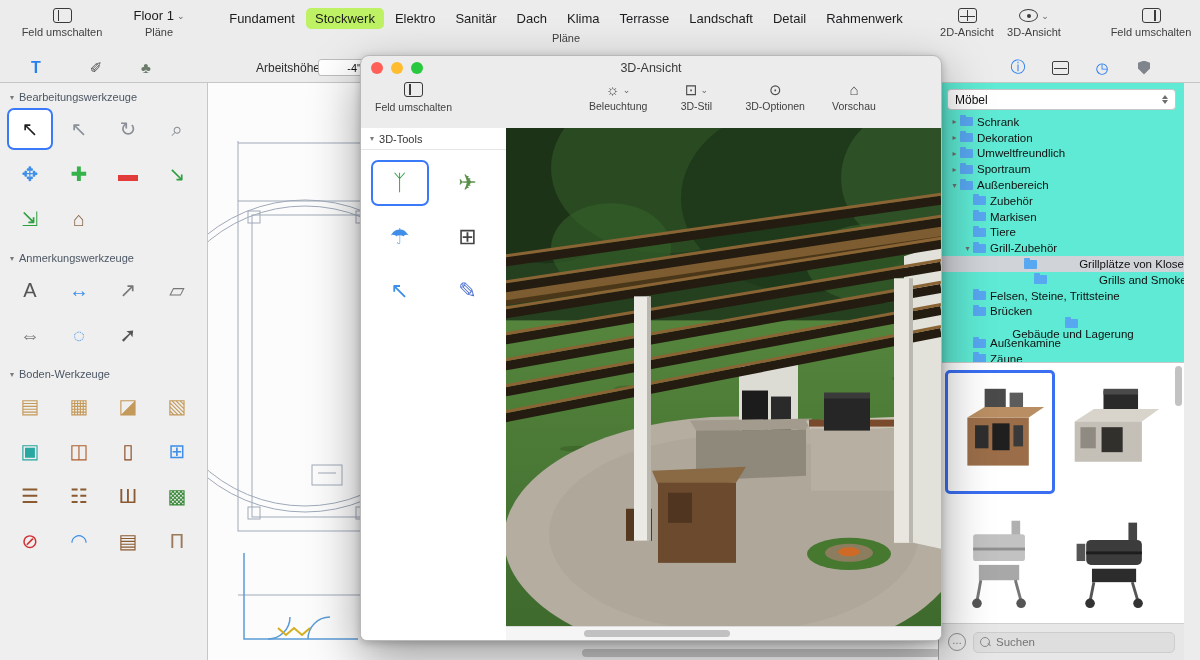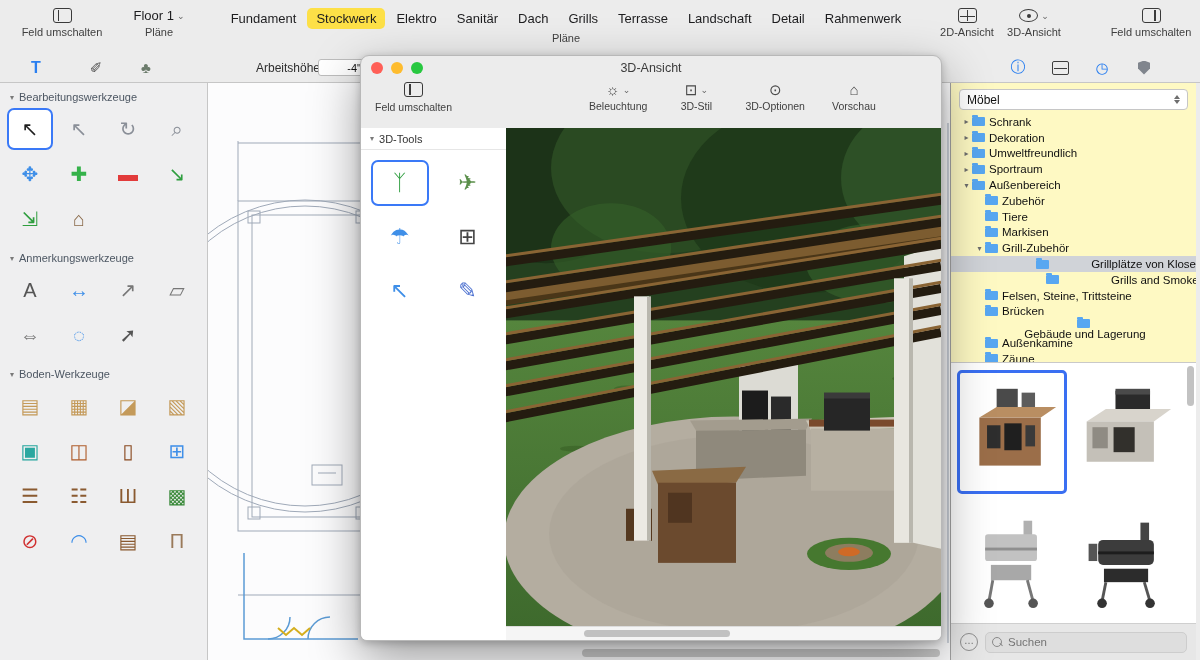--- a/index.html
+++ b/index.html
@@ -12,21 +12,21 @@
   .chev{font-size:9px;color:#666;margin-left:3px}
   .rect-icon{width:17px;height:13px;border:1.6px solid #3a3a3a;border-radius:3px;position:relative;background:transparent}
   .rect-icon.cols::before{content:"";position:absolute;left:4px;top:1px;bottom:1px;width:1.6px;background:#3a3a3a}
   .rect-icon.cross::before{content:"";position:absolute;left:50%;top:1px;bottom:1px;width:1.2px;background:#3a3a3a}
   .rect-icon.cross::after{content:"";position:absolute;top:50%;left:1px;right:1px;height:1.2px;background:#3a3a3a}
   .eye-icon{width:17px;height:11px;border:1.6px solid #3a3a3a;border-radius:50%;position:relative}
   .eye-icon::after{content:"";position:absolute;left:50%;top:50%;width:4px;height:4px;margin:-2px 0 0 -2px;border-radius:50%;background:#3a3a3a}
   .floor-btn{display:flex;align-items:center;font-size:13px;color:#1d1d1f;height:17px}
   .tabs{display:flex;gap:2px;align-items:center}
   .tab{font-size:13px;color:#1d1d1f;padding:3px 9px;border-radius:5px;white-space:nowrap}
-  .tab.active{background:#fde047}
+  .tab.active{background:#bef264}
   .tb-center{position:absolute;left:266px;top:8px;width:600px;display:flex;flex-direction:column;align-items:center;gap:3px}
   .iconrow{display:flex;align-items:center;height:15px}
 
   
   .subbar{position:absolute;top:54px;left:0;right:0;height:28px;background:#ececec;border-bottom:1px solid #c6c6c6}
   .sub-icon{position:absolute;top:3px;width:28px;height:21px;display:flex;align-items:center;justify-content:center;font-size:15px}
   .sub-text{position:absolute;top:7px;font-size:12px;color:#2e2e2e}
   .wh-input{position:absolute;top:5px;left:318px;width:38px;height:15px;border:1px solid #bdbdbd;border-radius:3px;background:#fff;font-size:11px;text-align:right;padding:0 4px;font-family:"Liberation Sans",sans-serif;color:#111}
   .shield-icon{width:12px;height:14px;background:#80858d;clip-path:polygon(50% 0,100% 16%,100% 58%,50% 100%,0 58%,0 16%)}
   .furn-icon{width:15px;height:12px;border:1.6px solid #3f3f3f;border-radius:2px;position:relative}
@@ -40,21 +40,21 @@
   .tool-cell{height:38px;display:flex;align-items:center;justify-content:center;border:2px solid transparent;border-radius:7px}
   .tool-cell.selected{border-color:#3a79f7;background:#fff}
   .tool-cell .glyph{font-size:20px;line-height:1}
 
   
   .canvas{position:absolute;top:83px;left:208px;width:747px;bottom:0;background:#fcfcfd;overflow:hidden}
   .canvas svg{position:absolute;inset:0}
   .canvas-hscroll{position:absolute;bottom:3px;left:374px;width:358px;height:8px;background:#c4c4c4;border-radius:4px;opacity:.9}
 
   
-  .library{position:absolute;top:83px;right:4px;width:245px;bottom:0;background:#fef9c3;border-left:1px solid #a3a3a3}
+  .library{position:absolute;top:83px;right:16px;width:245px;bottom:0;background:#5eead4;border-left:1px solid #a3a3a3}
   .cat-select{margin:6px 8px 4px;height:19px;background:#fff;border:1px solid #c6c6c6;border-radius:4px;display:flex;align-items:center;font-size:12px;padding:0 7px;color:#111}
   .updown{margin-left:auto;display:flex;flex-direction:column;gap:1px}
   .updown i{display:block;width:0;height:0;border-left:3.5px solid transparent;border-right:3.5px solid transparent}
   .updown .up{border-bottom:4px solid #6e6e6e}
   .updown .dn{border-top:4px solid #6e6e6e}
   .tree{position:absolute;top:31px;left:0;right:0;height:248px;overflow:hidden;font-size:11.5px}
   .tree-row{display:flex;align-items:center;height:15.8px;white-space:nowrap}
   .tree-row.selected{background:#d0d3d8}
   .tchev{width:11px;text-align:center;font-size:8px;color:#6e6e6e;flex:none}
   .folder{width:13px;height:9px;background:#58a7f1;border-radius:1px;position:relative;margin-right:4px;flex:none}
@@ -111,21 +111,21 @@
       </span>
       <span class="tb-label">Pläne</span>
     </div>
     <div class="tb-center">
       <div class="tabs" id="tabs">
           <span class="tab">Fundament</span>
           <span class="tab active">Stockwerk</span>
           <span class="tab">Elektro</span>
           <span class="tab">Sanitär</span>
           <span class="tab">Dach</span>
-          <span class="tab">Grills</span>
+          <span class="tab">Klima</span>
           <span class="tab">Terrasse</span>
           <span class="tab">Landschaft</span>
           <span class="tab">Detail</span>
           <span class="tab">Rahmenwerk</span>
         </div>
       <span class="tb-label">Pläne</span>
     </div>
     <div class="tb-item" style="left:936px;width:62px">
       <span class="iconrow">
           <span class="rect-icon cross"></span>
@@ -357,26 +357,26 @@
           <span class="tlabel">Außenbereich</span>
         </div>
         <div class="tree-row" style="padding-left: 23px;">
           <span class="tchev"></span>
           <span class="folder"></span>
           <span class="tlabel">Zubehör</span>
         </div>
         <div class="tree-row" style="padding-left: 23px;">
           <span class="tchev"></span>
           <span class="folder"></span>
+          <span class="tlabel">Markisen</span>
+        </div>
+        <div class="tree-row" style="padding-left: 23px;">
+          <span class="tchev"></span>
+          <span class="folder"></span>
           <span class="tlabel">Tiere</span>
-        </div>
-        <div class="tree-row" style="padding-left: 23px;">
-          <span class="tchev"></span>
-          <span class="folder"></span>
-          <span class="tlabel">Markisen</span>
         </div>
         <div class="tree-row" style="padding-left: 23px;">
           <span class="tchev">▾</span>
           <span class="folder"></span>
           <span class="tlabel">Grill-Zubehör</span>
         </div>
         <div class="tree-row selected" style="padding-left: 36px; justify-content: space-between;">
           <span class="tchev"></span>
           <span class="folder"></span>
           <span class="tlabel">Grillplätze von Klose</span>

